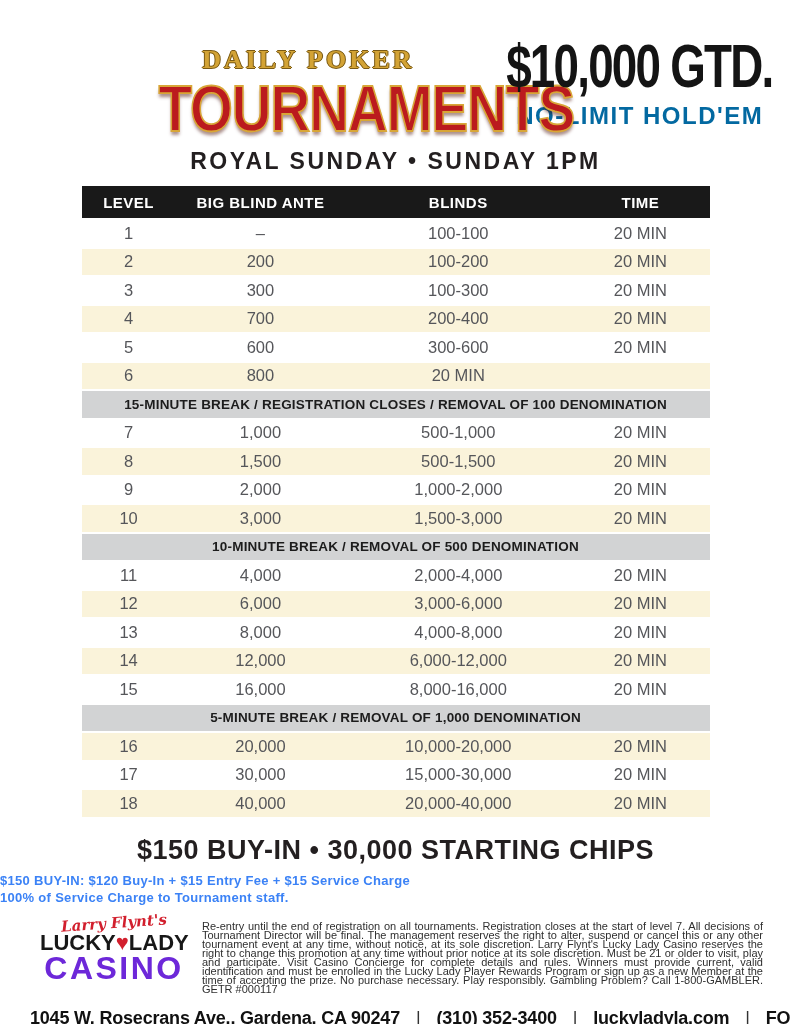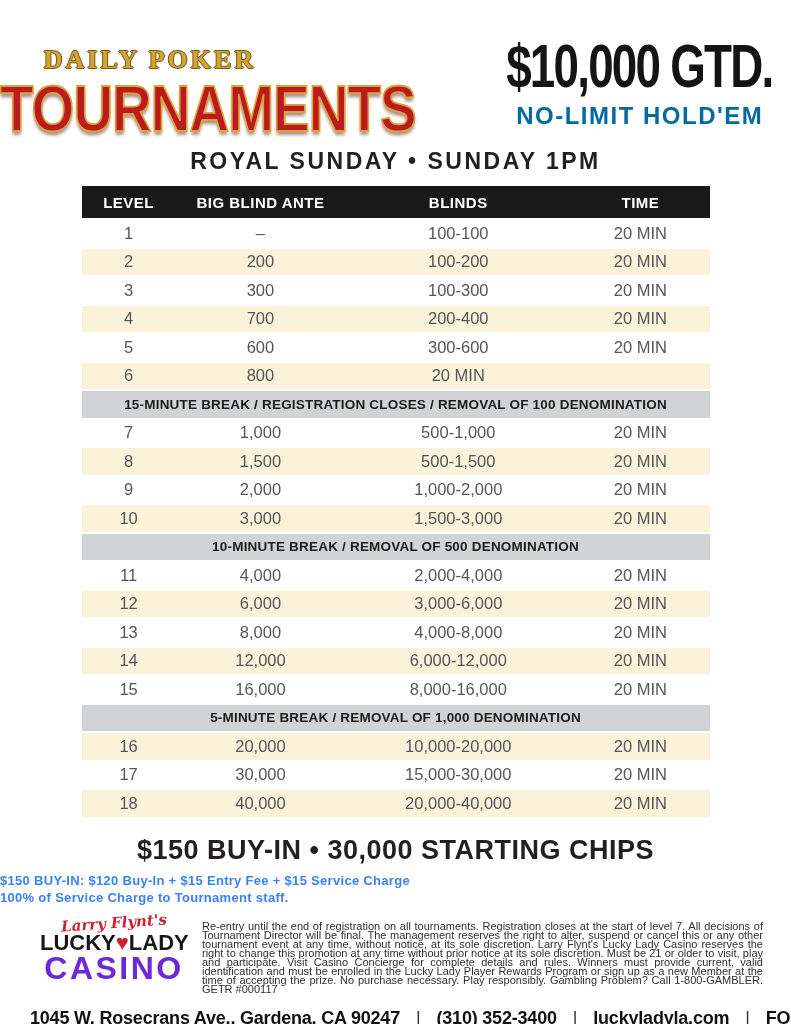--- a/index.html
+++ b/index.html
@@ -4,21 +4,21 @@
 <style>
   * { margin:0; padding:0; box-sizing:border-box; }
   html,body { background:#ffffff; }
   .page {
     width:791px; height:1024px; margin:0 auto; background:#fff;
     font-family:"Liberation Sans", sans-serif; color:#231f20;
     position:relative; overflow:hidden;
   }
 
   
-  .hdr { display:flex; justify-content:space-between; align-items:flex-end; gap:30px; padding-top:44px; }
+  .hdr { display:flex; justify-content:flex-end; align-items:flex-end; gap:30px; padding-top:44px; }
   .logo-block { width:300px; text-align:center; line-height:1; }
   .logo-top {
     font-family:"Liberation Serif", serif; font-weight:bold; font-size:26px;
     letter-spacing:3px; color:#d3a335;
     text-shadow:0 1px 0 #7a5a14, 0 -1px 0 #7a5a14, 1px 0 0 #7a5a14, -1px 0 0 #7a5a14;
   }
   .logo-main {
     font-size:55px; font-weight:800; color:#bb1b1e; letter-spacing:-1px;
     -webkit-text-stroke:1.5px #d8a637;
     text-shadow:0 3px 3px rgba(70,10,0,.45);

